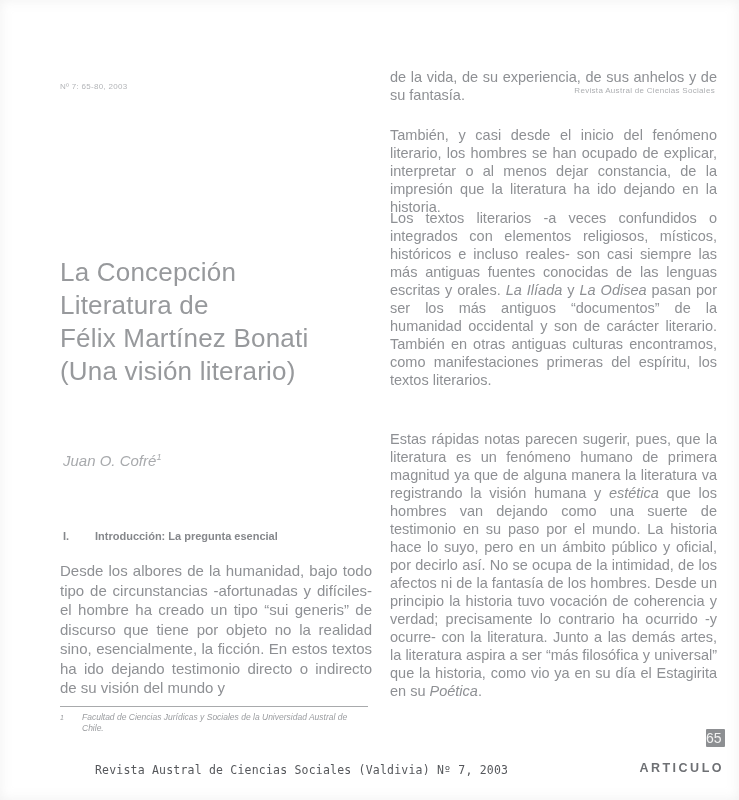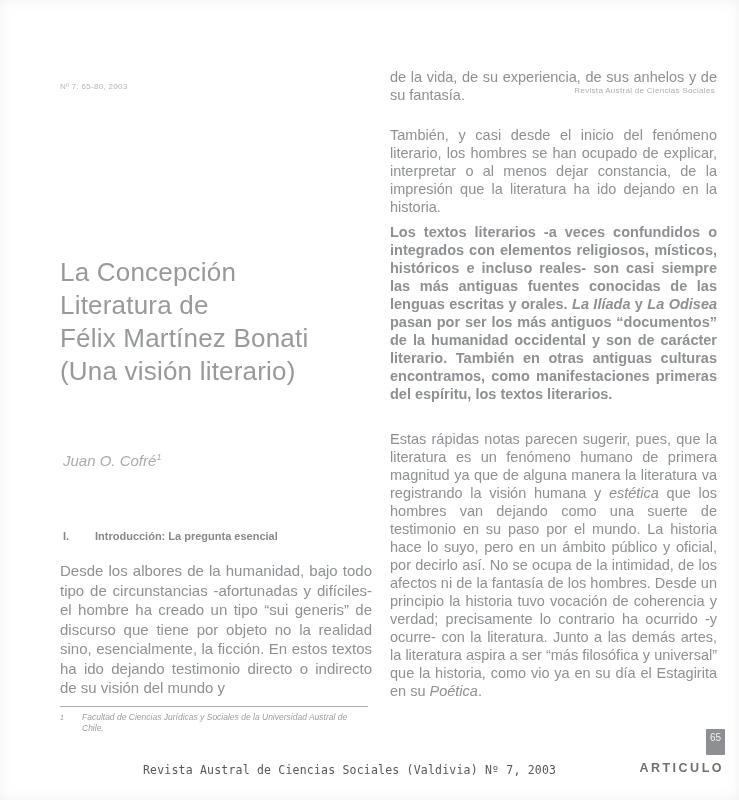--- a/index.html
+++ b/index.html
@@ -48,47 +48,47 @@
   .left-par {
     position: absolute; left: 60px; top: 561px; width: 312px;
     font-size: 15px; line-height: 19.5px;
   }
   .right-par {
     position: absolute; left: 390px; width: 327px;
     font-size: 14.5px; line-height: 18px;
   }
   .rp1 { top: 68px; }
   .rp2 { top: 126px; }
-  .rp3 { top: 223px; font-weight: bold; }
+  .rp3 { top: 209px; }
   .rp4 { top: 430px; }
   .ital { font-style: italic; }
 
   .footnote-rule {
     position: absolute; left: 60px; top: 706px; width: 308px;
     border-top: 1px solid #a8aaac; height: 0;
   }
   .footnote {
     position: absolute; left: 60px; top: 712px; width: 300px;
     display: flex;
     font-size: 8.5px; line-height: 11px; color: #9b9da0; font-style: italic;
   }
   .footnote .mark { width: 22px; flex: 0 0 22px; font-size: 7px; }
   .footnote .txt { flex: 1; }
 
   .page-badge {
     position: absolute; left: 706px; top: 729px;
-    width: 19px; height: 26px;
+    width: 19px; height: 18px;
     background: #8d8f92; color: #f2f2f2;
-    font-size: 10px; line-height: 18px; text-align: center;
+    font-size: 14px; line-height: 18px; 
     border-radius: 1px;
   }
   .footer-line {
     position: absolute; left: 95px; top: 763px;
     font-family: "DejaVu Sans Mono", monospace;
-    font-size: 11.5px; color: #55575b; letter-spacing: .2px; margin-left: 48px;
+    font-size: 11.5px; color: #55575b; letter-spacing: .2px;
   }
   .footer-article {
     position: absolute; right: 15px; top: 761px;
     font-size: 12.5px; font-weight: bold; letter-spacing: 2.5px;
     color: #6e7074;
   }
 </style>
 </head>
 <body>
 

